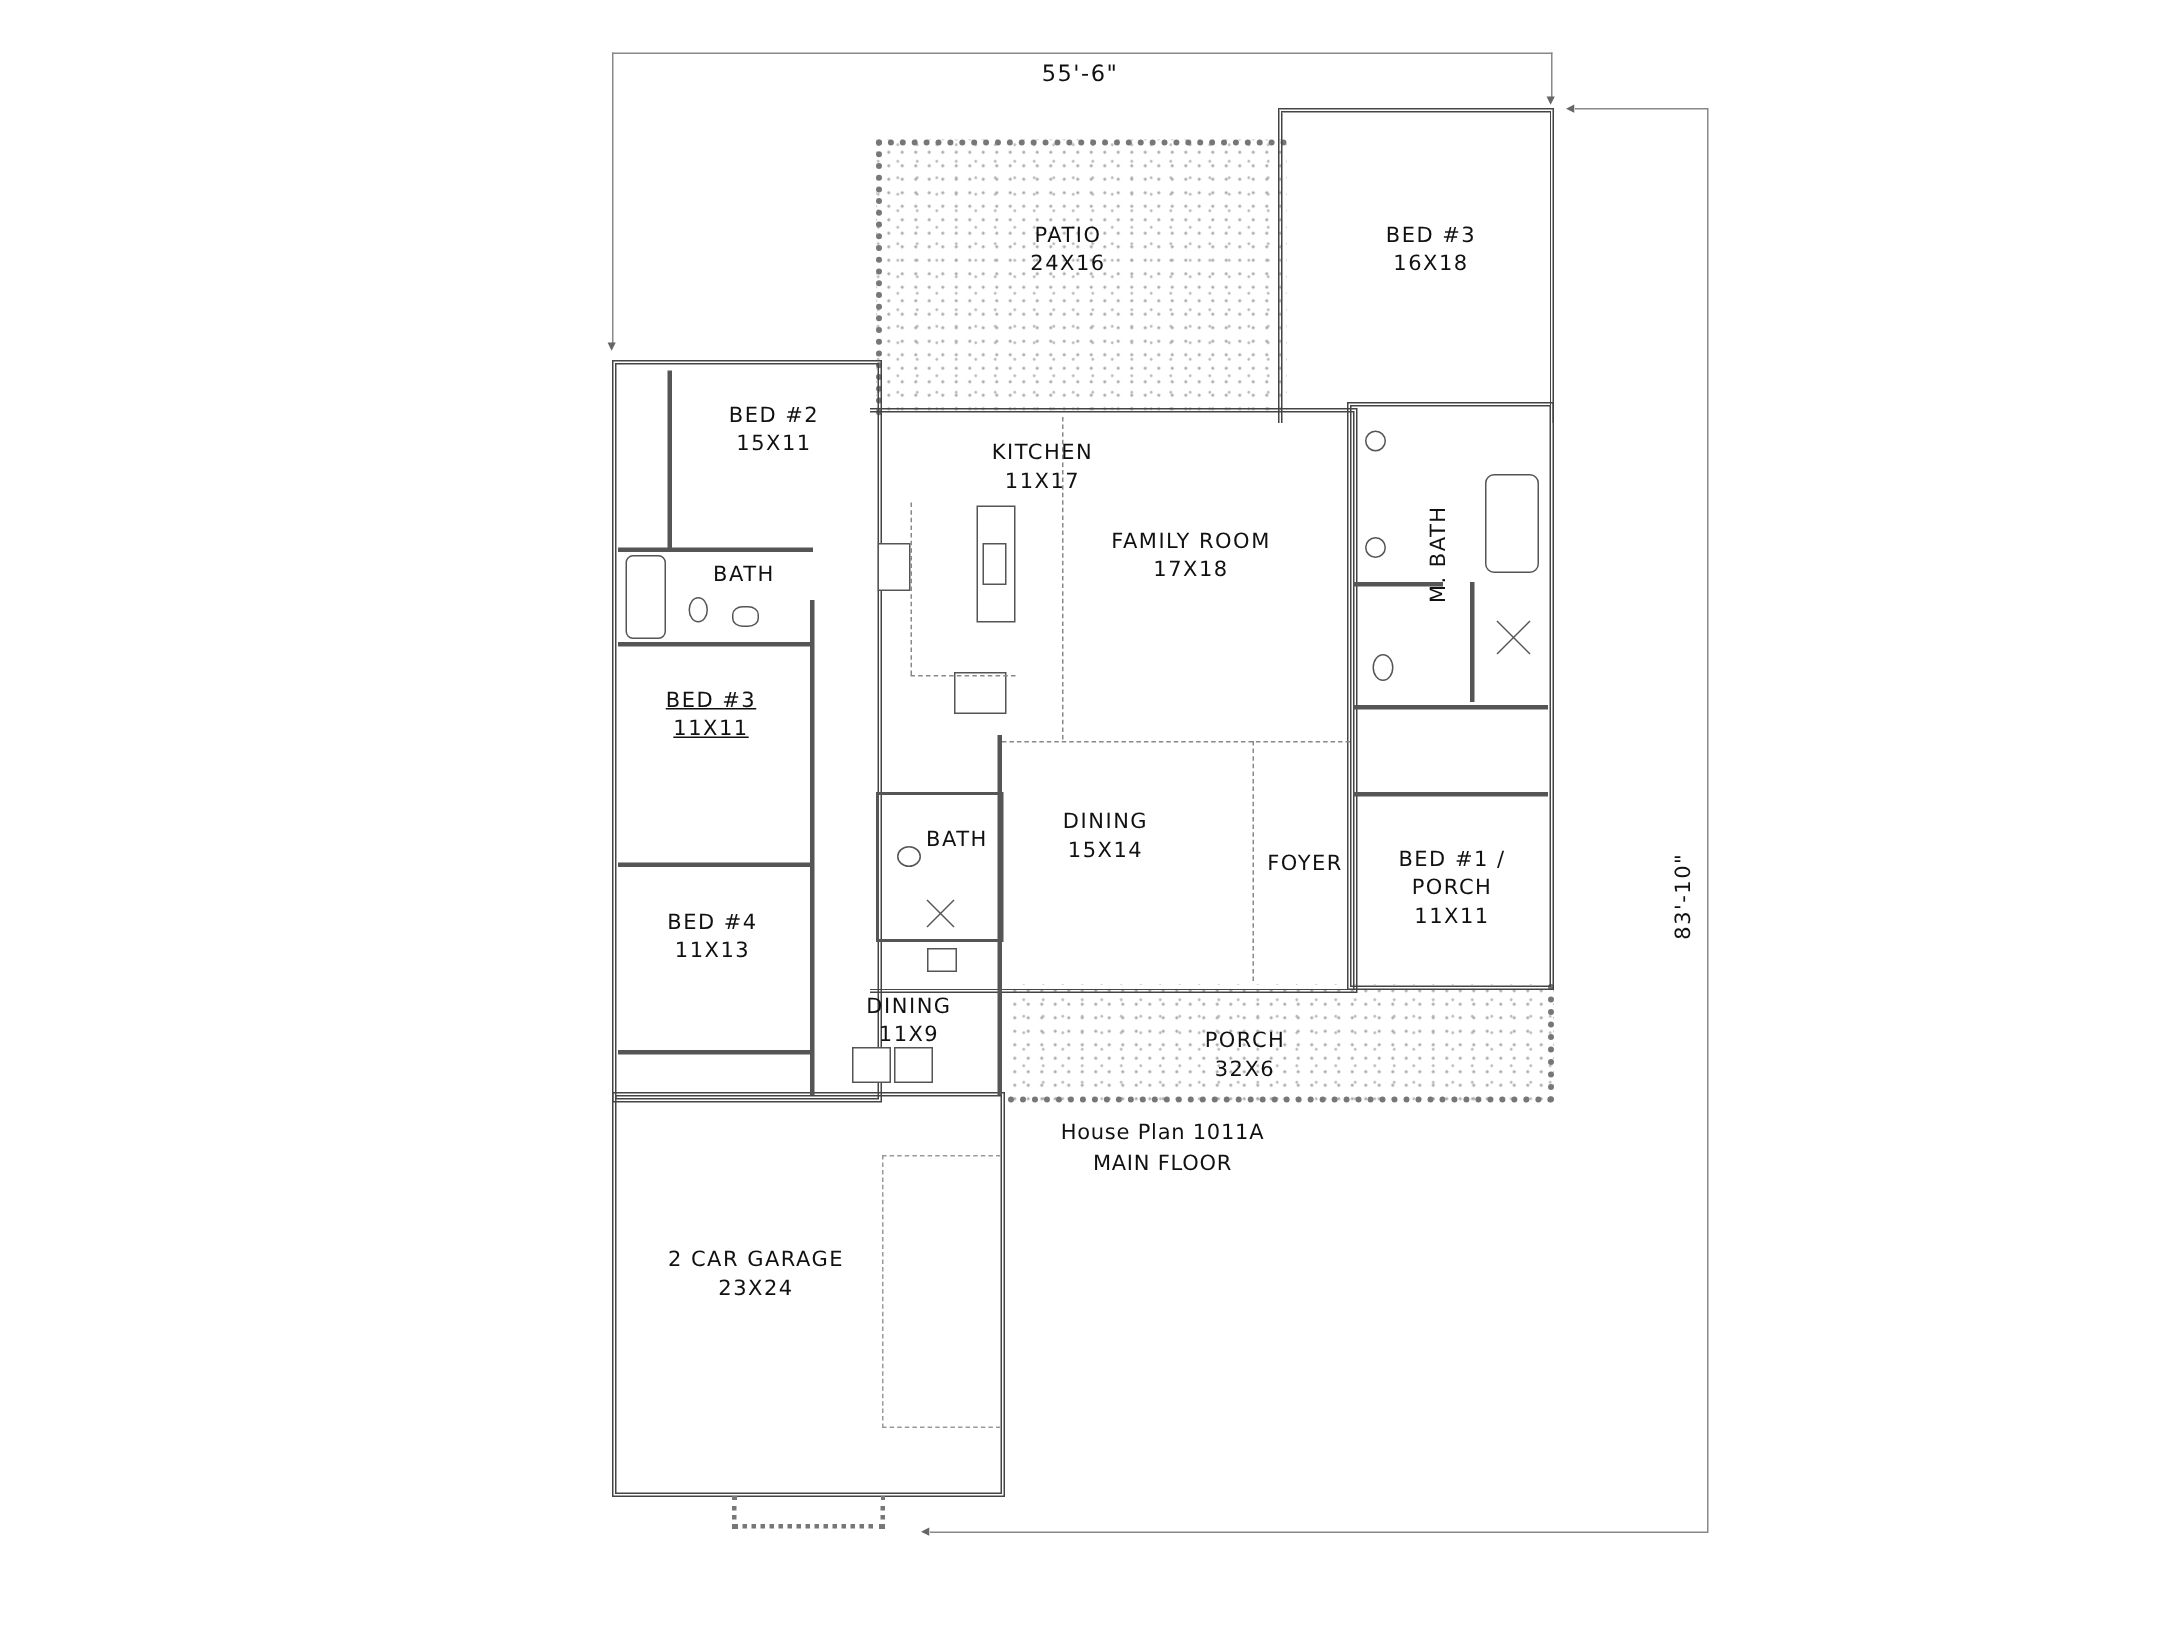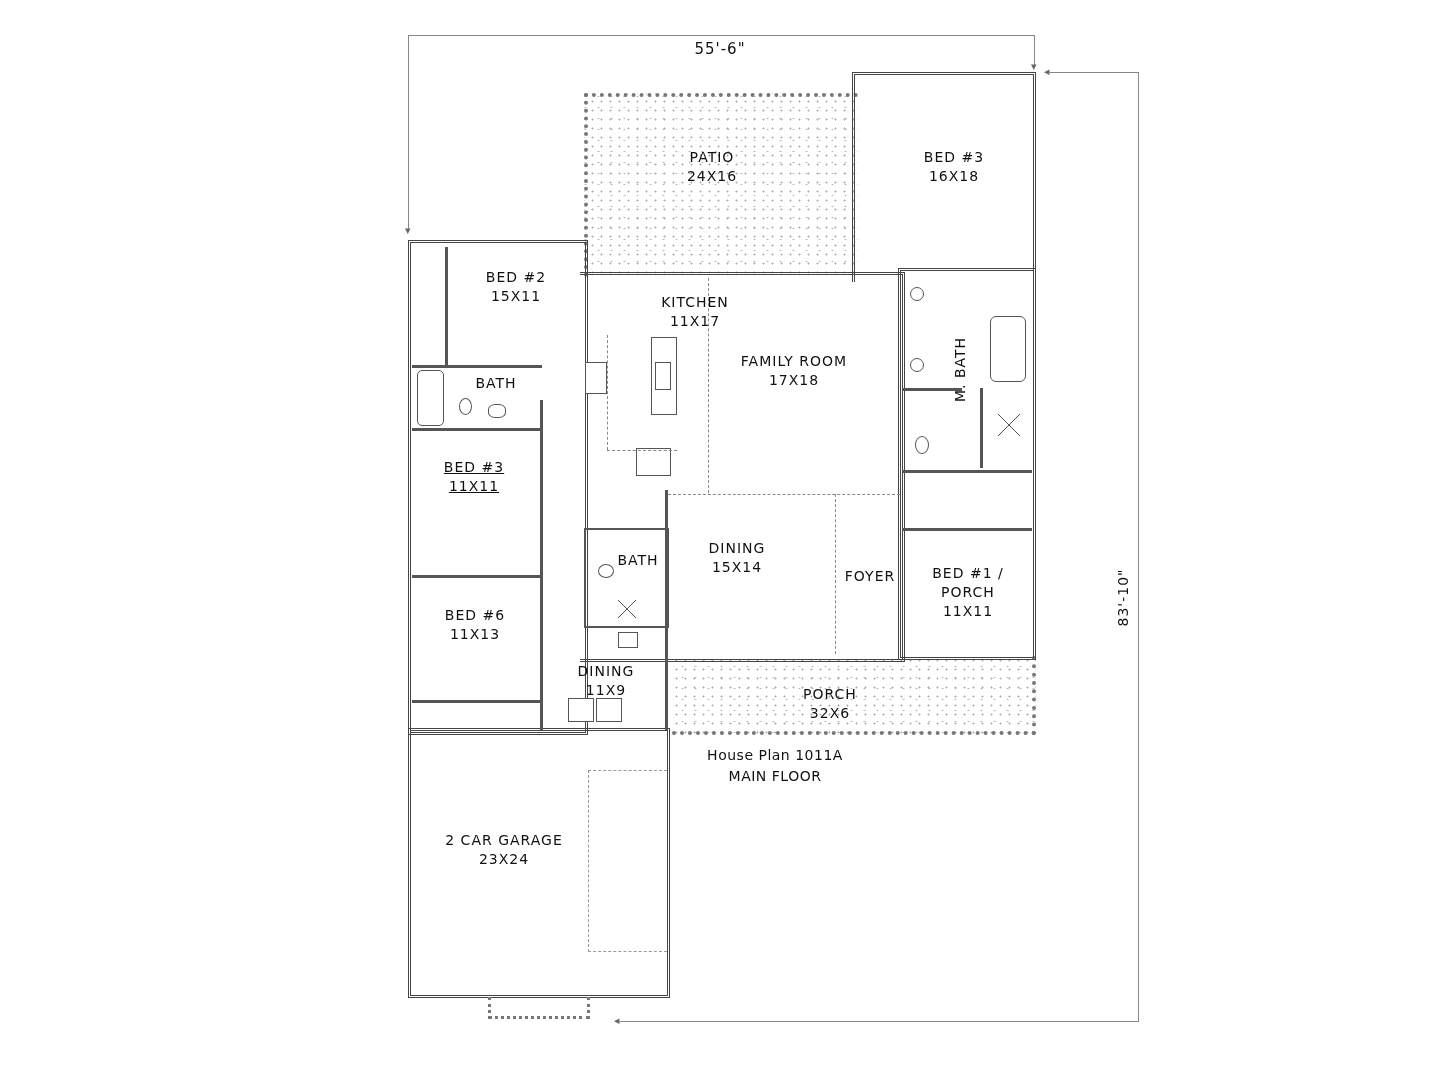--- a/index.html
+++ b/index.html
@@ -132,21 +132,21 @@
   <div>DINING</div>
   <div>15X14</div>
 </div>
 <div class="lbl" style="left:870px;top:567px;">FOYER</div>
 <div class="lbl" style="left:968px;top:564px;">
   <div>BED #1 /</div>
   <div>PORCH</div>
   <div>11X11</div>
 </div>
 <div class="lbl" style="left:475px;top:606px;">
-  <div>BED #6</div>
+  <div>BED #4</div>
   <div>11X13</div>
 </div>
 <div class="lbl" style="left:606px;top:662px;">
   <div>DINING</div>
   <div>11X9</div>
 </div>
 <div class="lbl" style="left:504px;top:831px;">
   <div>2 CAR GARAGE</div>
   <div>23X24</div>
 </div>

